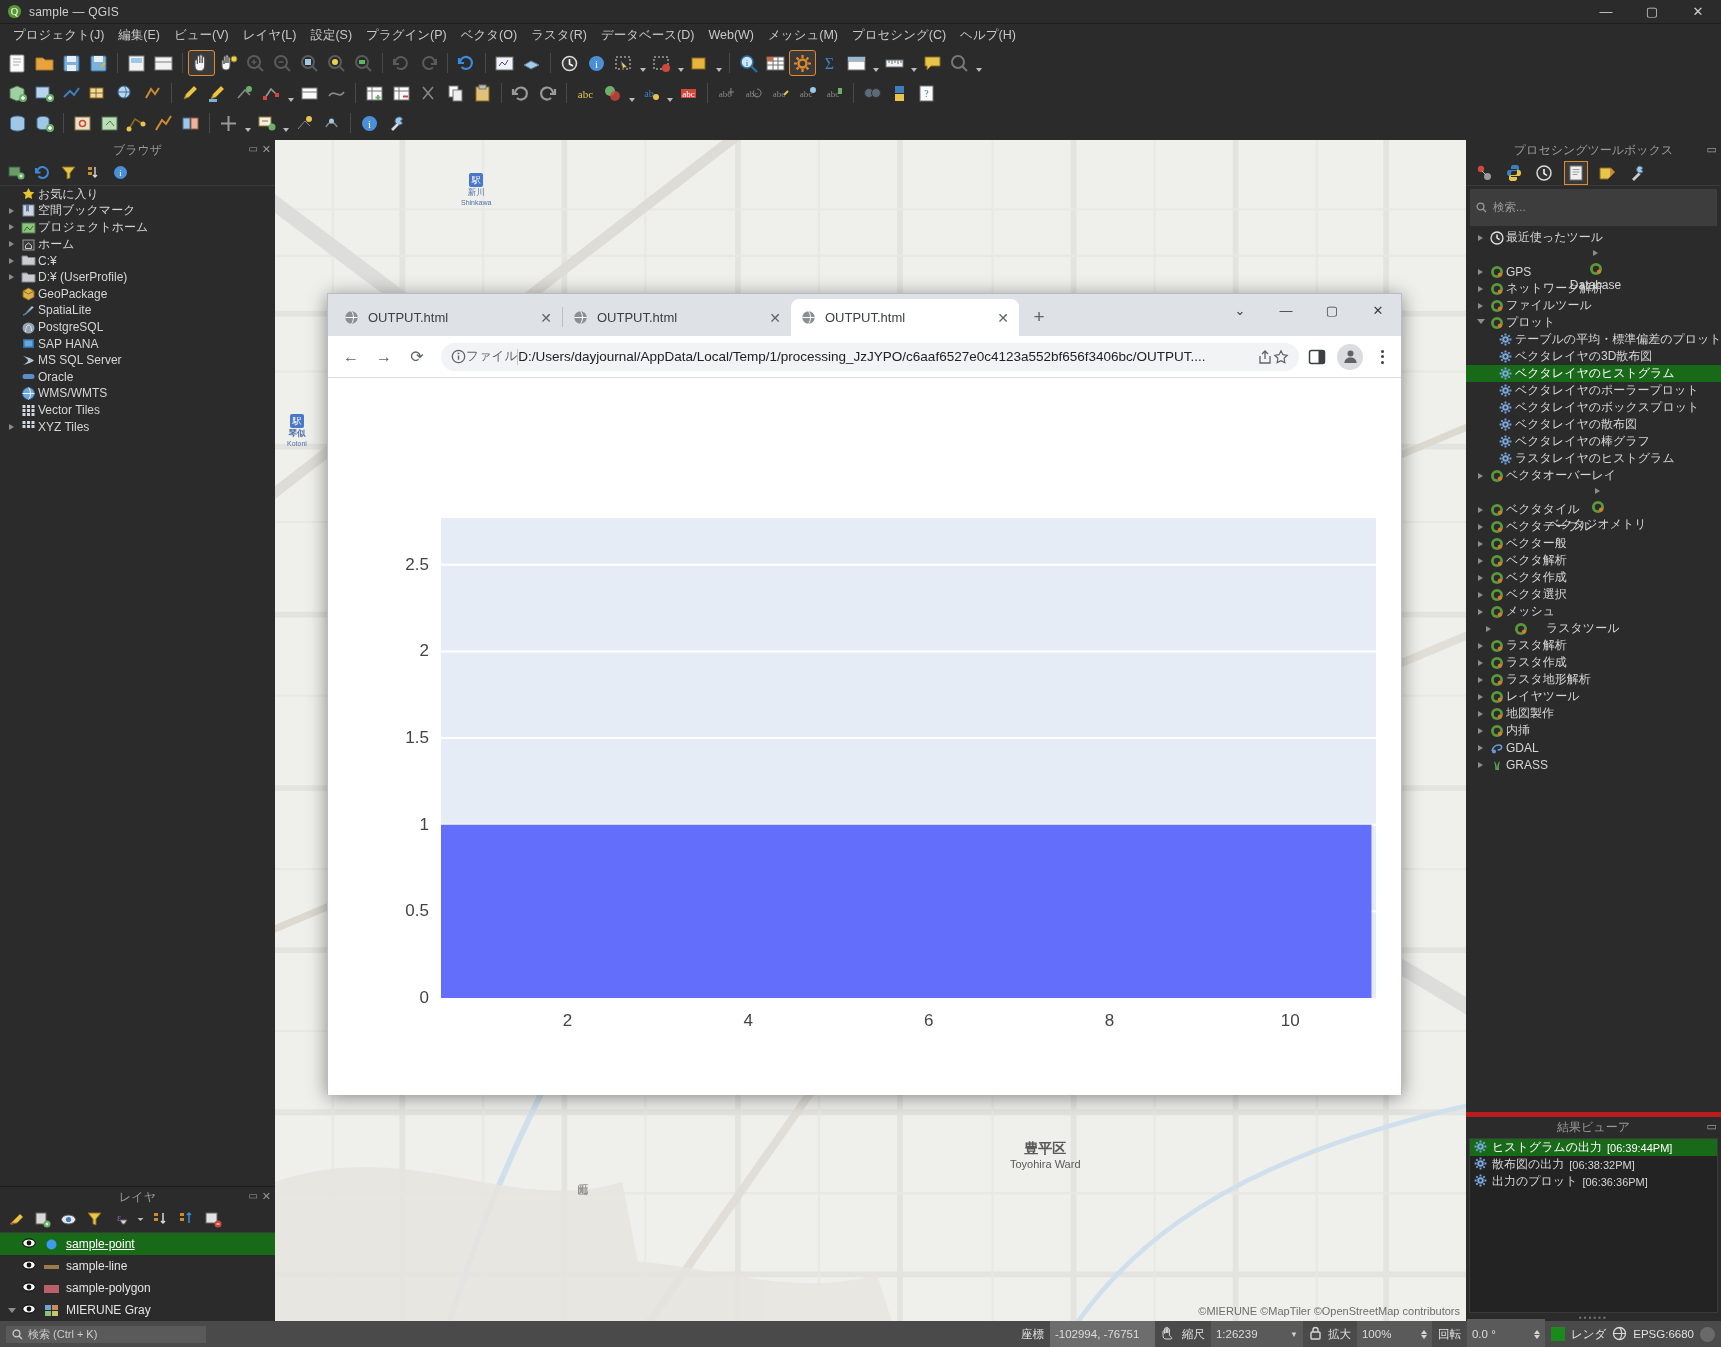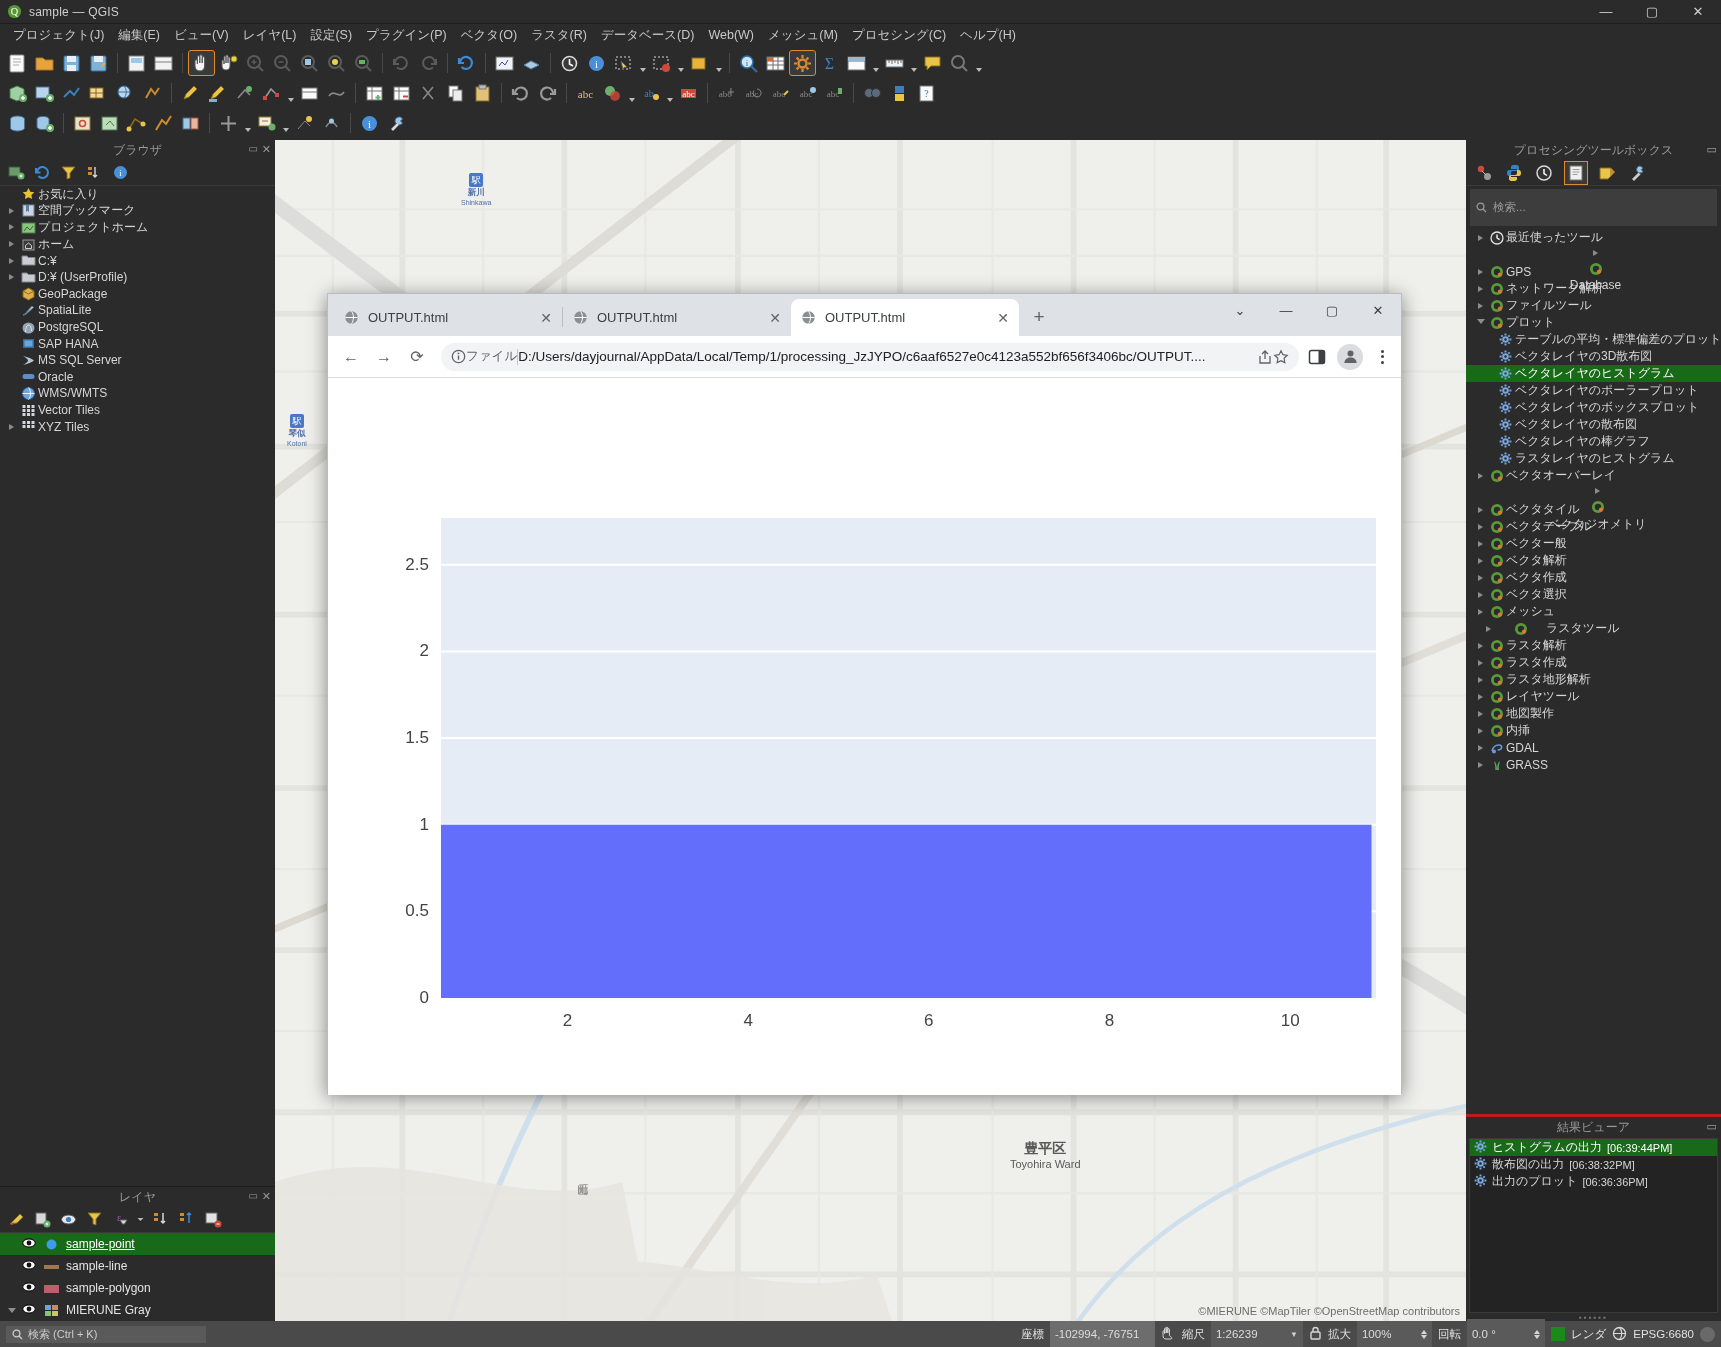--- a/index.html
+++ b/index.html
@@ -75,21 +75,21 @@
   .tbtree{ flex:1 1 auto; overflow:hidden;}
   .tbrow{ height:17px; display:flex; align-items:center; font-size:12px; color:#d6d6d6;
           white-space:nowrap; }
   .tbrow.sel{ background:#186a18; color:#fff; }
   .tbrow .arrow{ width:13px;flex:0 0 13px;display:flex;align-items:center;justify-content:center;}
   .tbrow .arrow i{ width:0;height:0;border-top:3.5px solid transparent;border-bottom:3.5px solid transparent;
                    border-left:5px solid #8d8d8d;display:block;}
   .tbrow .arrow i.open{ border-left:4px solid transparent;border-right:4px solid transparent;
                    border-top:5px solid #8d8d8d;}
   .tbrow .ti{ width:19px;flex:0 0 19px;display:flex;align-items:center;justify-content:center;}
-  .results{ flex:0 0 auto; border-top:3px solid #b91c1c;}
+  .results{ flex:0 0 auto; border-top:5px solid #b91c1c;}
   .rvrow{ height:17px; display:flex;align-items:center; font-size:12px; gap:5px; padding-left:4px;
           color:#d6d6d6; white-space:nowrap;}
   .rvrow.sel{ background:#186a18;color:#fff;}
   .rvbody{ height:175px; background:#232323; margin:1px 3px 0 3px; border:1px solid #3a3a3a;}
   .splitdots{ height:8px; display:flex;align-items:center;justify-content:center;color:#777;font-size:8px;letter-spacing:2px;}
   .rvinfo{ background:#2b2b2b; padding:4px 6px; font-size:11.5px; line-height:15px; position:relative;}
   .rvinfo b{ color:#ffffff; }
   .rvinfo .lnk{ color:#4a9ae8; text-decoration:underline; word-break:break-all;}
 
   
@@ -1061,21 +1061,21 @@
         <path d="M250 1125 L620 600 L1049 420" stroke="#e0ded7" stroke-width="7" fill="none"></path>
         <path d="M120 1125 C 180 900 240 800 300 700" stroke="#cfe0ec" stroke-width="5" fill="none"></path>
         <path d="M640 1125 C 700 960 820 880 1049 830" stroke="#cfe0ec" stroke-width="4" fill="none"></path>
         <g fill="#e7e5e0" opacity=".85">
           <path d="M0 900 C 120 860 200 930 300 900 L340 1105 L0 1105 Z"></path>
           <path d="M200 980 C 320 940 420 1010 520 980 L560 1105 L200 1105 Z"></path>
         </g>
       </svg>
       <div style="position:absolute;left:186px;top:33px;text-align:center;">
         <div style="width:14px;height:14px;background:#4a78c8;color:#fff;font-size:9px;display:flex;align-items:center;justify-content:center;margin:0 auto;border-radius:2px;">駅</div>
-        <div style="font-size:8.5px;color:#5070a8;font-weight:bold;">新川</div>
+        <div style="font-size:8.5px;color:#5070a8;font-weight:normal;">新川</div>
         <div style="font-size:7px;color:#5070a8;">Shinkawa</div>
       </div>
       <div style="position:absolute;left:12px;top:274px;text-align:center;">
         <div style="width:14px;height:14px;background:#4a78c8;color:#fff;font-size:9px;display:flex;align-items:center;justify-content:center;margin:0 auto;border-radius:2px;">駅</div>
         <div style="font-size:8.5px;color:#5070a8;font-weight:bold;">琴似</div>
         <div style="font-size:7px;color:#5070a8;">Kotoni</div>
       </div>
       <div style="position:absolute;left:735px;top:1000px;text-align:center;">
         <div style="font-size:14px;color:#5a5a5a;font-weight:bold;">豊平区</div>
         <div style="font-size:11px;color:#5a5a5a;">Toyohira Ward</div>

